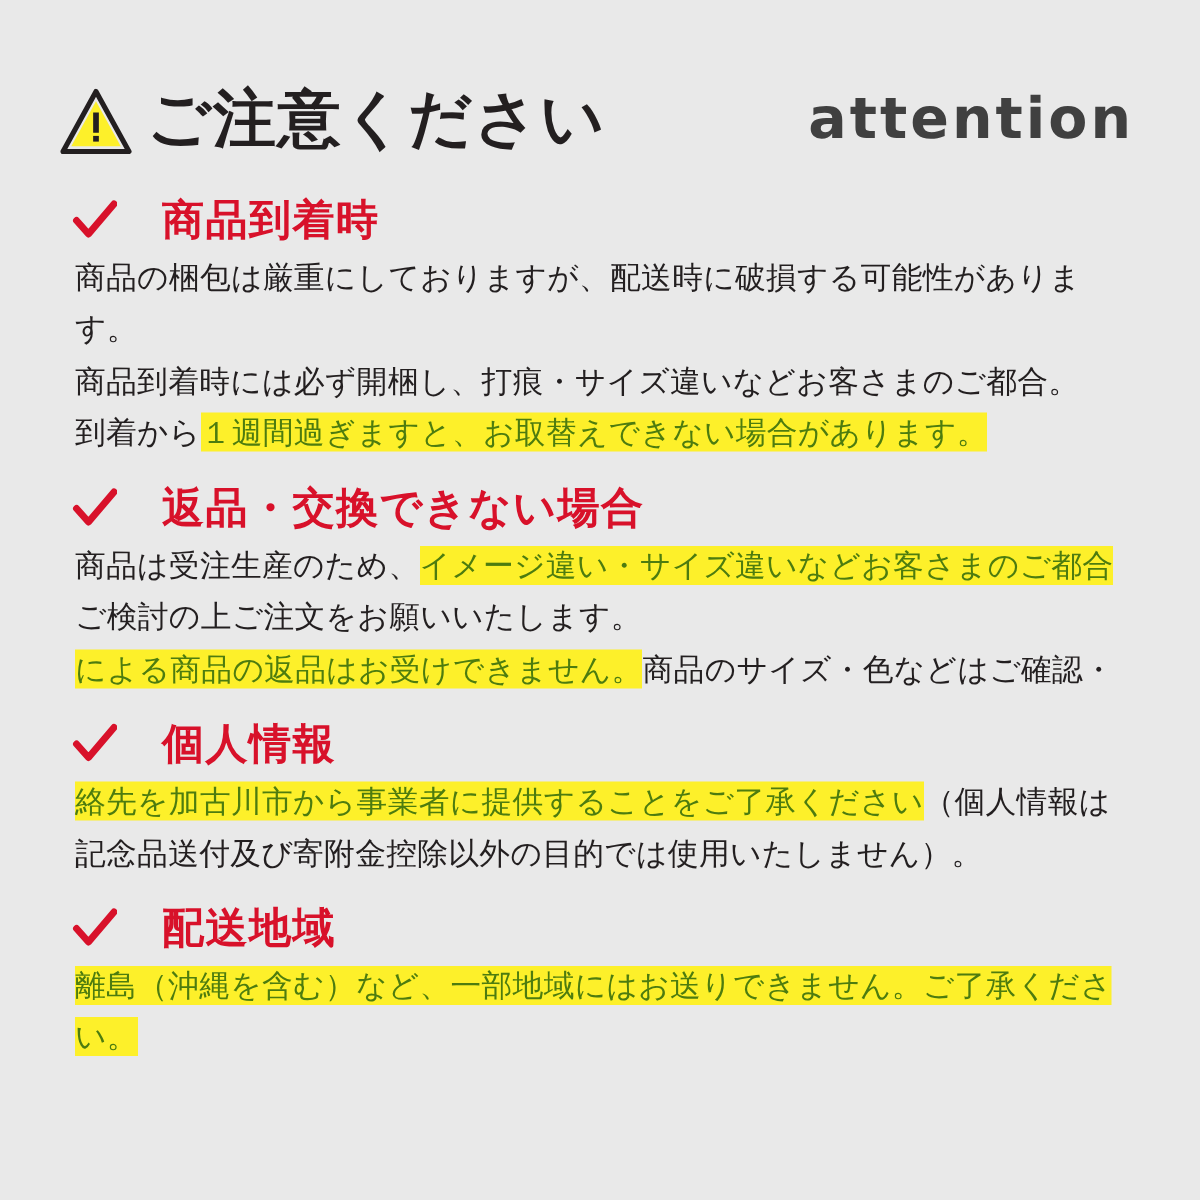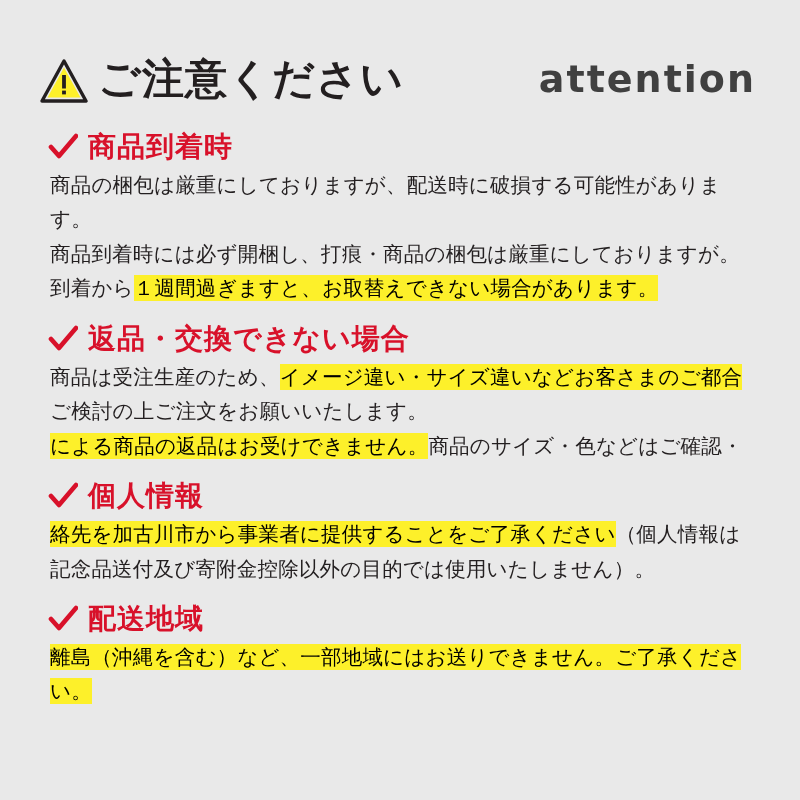--- a/index.html
+++ b/index.html
@@ -60,31 +60,32 @@
     margin-right:10px;
     margin-left:8px;
   }
   .sec-title {
     font-size:28px;
     font-weight:bold;
     color:#d8112a;
     letter-spacing:1px;
     line-height:1;
     white-space:nowrap;
+    margin-left:20px;
   }
   .body-text {
     font-size:20.5px;
     line-height:1.68;
     color:#231f20;
     letter-spacing:0.2px;
     padding:0 2px 0 10px;
   }
   mark {
     background:#fdf02a;
-    color:#000000;
+    color:#4d7c0f;
     padding:1px 0;
   }
   .gap-m { height:12px; }
 </style>
 </head>
 <body>
 
 <div class="page">
 
   <div class="header">
@@ -103,21 +104,21 @@
   <div id="sections">
       <div class="section">
         <div class="sec-head">
           <span class="check"><svg viewBox="0 0 30 30" width="30" height="30" aria-hidden="true">
               <path d="M3 15 L11 24 L28 4" fill="none" stroke="#d8112a" stroke-width="4.6" stroke-linecap="round" stroke-linejoin="round"></path>
             </svg></span>
           <div class="sec-title">商品到着時</div>
         </div>
         <div class="body-text">
           <div><span>商品の梱包は厳重にしておりますが、配送時に破損する可能性があります。</span></div>
-          <div><span>商品到着時には必ず開梱し、打痕・商品の梱包は厳重にしておりますが。</span></div>
+          <div><span>商品到着時には必ず開梱し、打痕・サイズ違いなどお客さまのご都合。</span></div>
           <div><span>到着から</span><mark>１週間過ぎますと、お取替えできない場合があります。</mark></div>
         </div>
       </div>
       <div class="gap-m"></div>
       <div class="section">
         <div class="sec-head">
           <span class="check"><svg viewBox="0 0 30 30" width="30" height="30" aria-hidden="true">
               <path d="M3 15 L11 24 L28 4" fill="none" stroke="#d8112a" stroke-width="4.6" stroke-linecap="round" stroke-linejoin="round"></path>
             </svg></span>
           <div class="sec-title">返品・交換できない場合</div>

